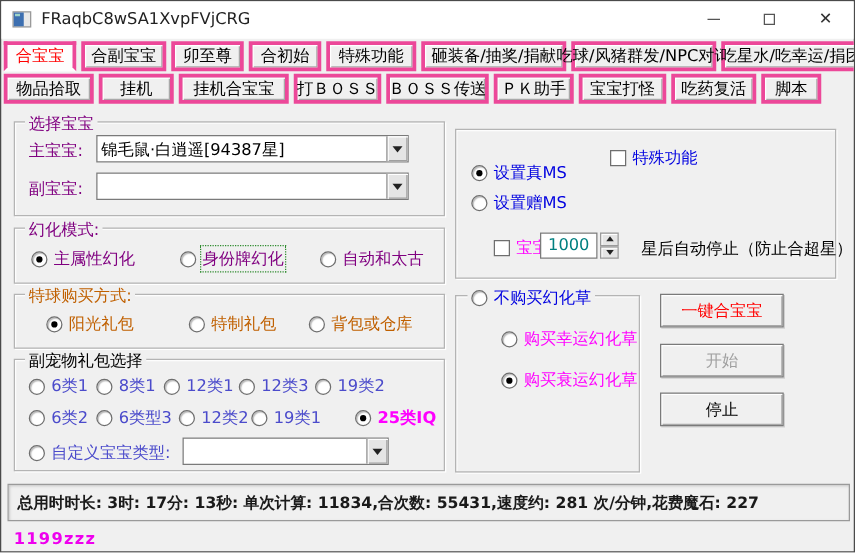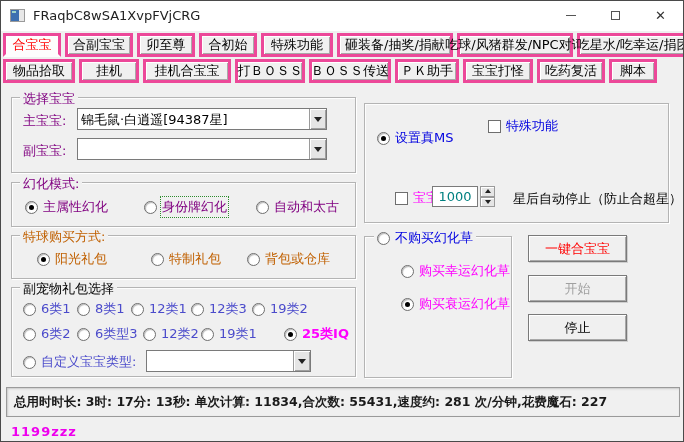--- a/index.html
+++ b/index.html
@@ -208,20 +208,24 @@
 
   <div class="group" style="left:363px; top:102px; width:305px; height:120px;"></div>
   <div class="opt blue" style="left:376px; top:128px;">
     <span class="radio on"></span>
       <span>设置真MS</span>
   </div>
   <div class="opt blue" style="left:487px; top:116px;">
     <span class="check"></span>
       <span>特殊功能</span>
   </div>
+  <div class="opt blue" style="left:376px; top:152px;">
+    <span class="radio"></span>
+      <span>设置赠MS</span>
+  </div>
   <div class="opt magenta" style="left:370px; top:188px;">
     <span class="check"></span>
       <span>宝宝到</span>
   </div>
   <div class="num-input teal" style="left:431px; top:185px;">1000</div>
   <div class="spinner" style="left:479px; top:185px;">
     <div class="spin-btn spin-up"></div>
     <div class="spin-btn spin-down"></div>
   </div>
   <div class="lbl black" style="left:512px; top:189px;">星后自动停止（防止合超星）</div>

